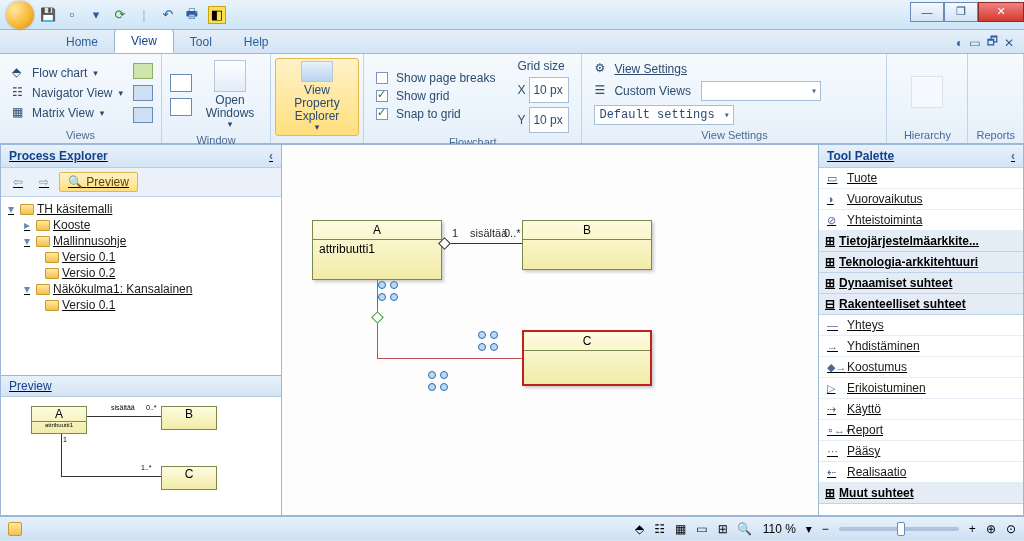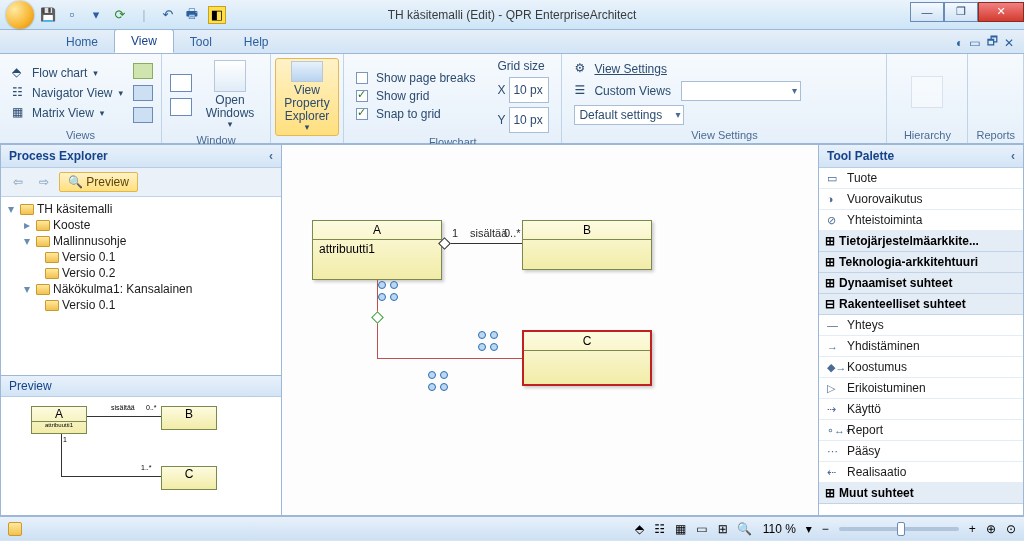--- a/index.html
+++ b/index.html
@@ -28,25 +28,25 @@
 .group-body { display: flex; gap: 6px; flex: 1; }
 .vstack { display: flex; flex-direction: column; gap: 2px; justify-content: center; }
 .ritem { display: flex; align-items: center; gap: 4px; color: #2b4b6f; padding: 1px 4px; white-space: nowrap; }
 .ritem .ic { width: 16px; height: 16px; display: inline-block; }
 .bigbtn { display: flex; flex-direction: column; align-items: center; justify-content: center; width: 64px; padding: 2px 4px; color: #2b4b6f; text-align: center; line-height: 1.1; }
 .bigbtn.sel { background: linear-gradient(#fff2c8,#ffdf7e); border: 1px solid #e6b94e; border-radius: 3px; }
 .bigbtn .bigic { width: 32px; height: 32px; margin-bottom: 2px; background: #fff; border: 1px solid #b8c8da; }
 .chk { width: 12px; height: 12px; border: 1px solid #7a96b8; background: #fff; display: inline-block; margin-right: 4px; position: relative; }
 .chk.on::after { content: "✓"; position: absolute; top: -3px; left: 0; color: #2b6f2b; font-size: 11px; }
 .spin { border: 1px solid #a8bed6; background: #fff; width: 40px; height: 18px; padding: 12px 3px; display: inline-flex; align-items: center; }
-.combo { border: 1px solid #a8bed6; background: #fff; height: 20px; padding: 0 18px 0 4px; display: inline-flex; align-items: center; min-width: 110px; position: relative; }
+.combo { border: 1px solid #a8bed6; background: #fff; height: 20px; padding: 0 18px 0 4px; display: inline-flex; align-items: center; min-width: 110px; position: relative; font-family: Liberation Mono, monospace; }
 .combo::after { content: "▾"; position: absolute; right: 3px; color: #4a6b93; font-size: 10px; }
 
 
-.main { display: flex; height: 372px; }
+.main { display: flex; height: 372px; text-decoration: underline; }
 .panel { background: #eaf1f9; border: 1px solid #9db8d6; display: flex; flex-direction: column; }
 .panel-hdr { background: linear-gradient(#e8f1fb,#d3e4f5); padding: 4px 8px; font-weight: bold; color: #15428b; display: flex; align-items: center; border-bottom: 1px solid #b8cde4; }
 .panel-hdr .collapse { margin-left: auto; color: #4a6b93; }
 
 .left { width: 282px; }
 .left-tools { padding: 4px 6px; display: flex; gap: 4px; align-items: center; }
 .arrow-btn { width: 22px; height: 20px; border: 1px solid transparent; display: inline-flex; align-items: center; justify-content: center; color: #7a96b8; }
 .preview-btn { border: 1px solid #e0b84a; background: linear-gradient(#fff2c8,#ffdf7e); padding: 2px 8px; border-radius: 2px; color: #5a4600; }
 .tree { flex: 1; overflow: auto; background: #fff; border-top: 1px solid #c0d4e9; padding: 4px 2px; }
 .tree-item { display: flex; align-items: center; gap: 3px; padding: 1px 2px; color: #1a1a1a; }
@@ -84,21 +84,20 @@
   <div class="qat">
     <span>💾</span>
     <span>▫</span>
     <span>▾</span>
     <span style="color:#2e8b2e">⟳</span>
     <span style="color:#9db8d6">|</span>
     <span>↶</span>
     <span>🖶</span>
     <span style="background:#ffdf4a;border:1px solid #c9a020;width:18px;height:18px;color:#000">◧</span>
   </div>
-  <div class="title-text">TH käsitemalli (Edit) - QPR EnterpriseArchitect</div>
   <div class="win-controls">
     <div class="win-btn">—</div>
     <div class="win-btn">❐</div>
     <div class="win-btn close">✕</div>
   </div>
 </div>
 
 <div class="tabs">
   <div class="tab">Home</div>
   <div class="tab active">View</div>
@@ -150,21 +149,21 @@
       <div class="bigbtn">
         <div class="bigic" style="background:linear-gradient(#fff,#e0ecf8)"></div>
         <span>Open Windows</span>
           <span style="font-size:9px">▾</span>
       </div>
     </div>
     <div class="group-label">Window</div>
   </div>
 
   <div class="group" style="padding:4px">
-    <div class="bigbtn sel" style="width:64px;height:78px">
+    <div class="bigbtn sel" style="width:84px;height:78px">
       <div class="bigic" style="background:linear-gradient(#e8f1fb,#b8d4ef)"></div>
       <span>View Property Explorer</span>
         <span style="font-size:9px">▾</span>
     </div>
   </div>
 
   <div class="group">
     <div class="group-body">
       <div class="vstack">
         <div class="ritem">

